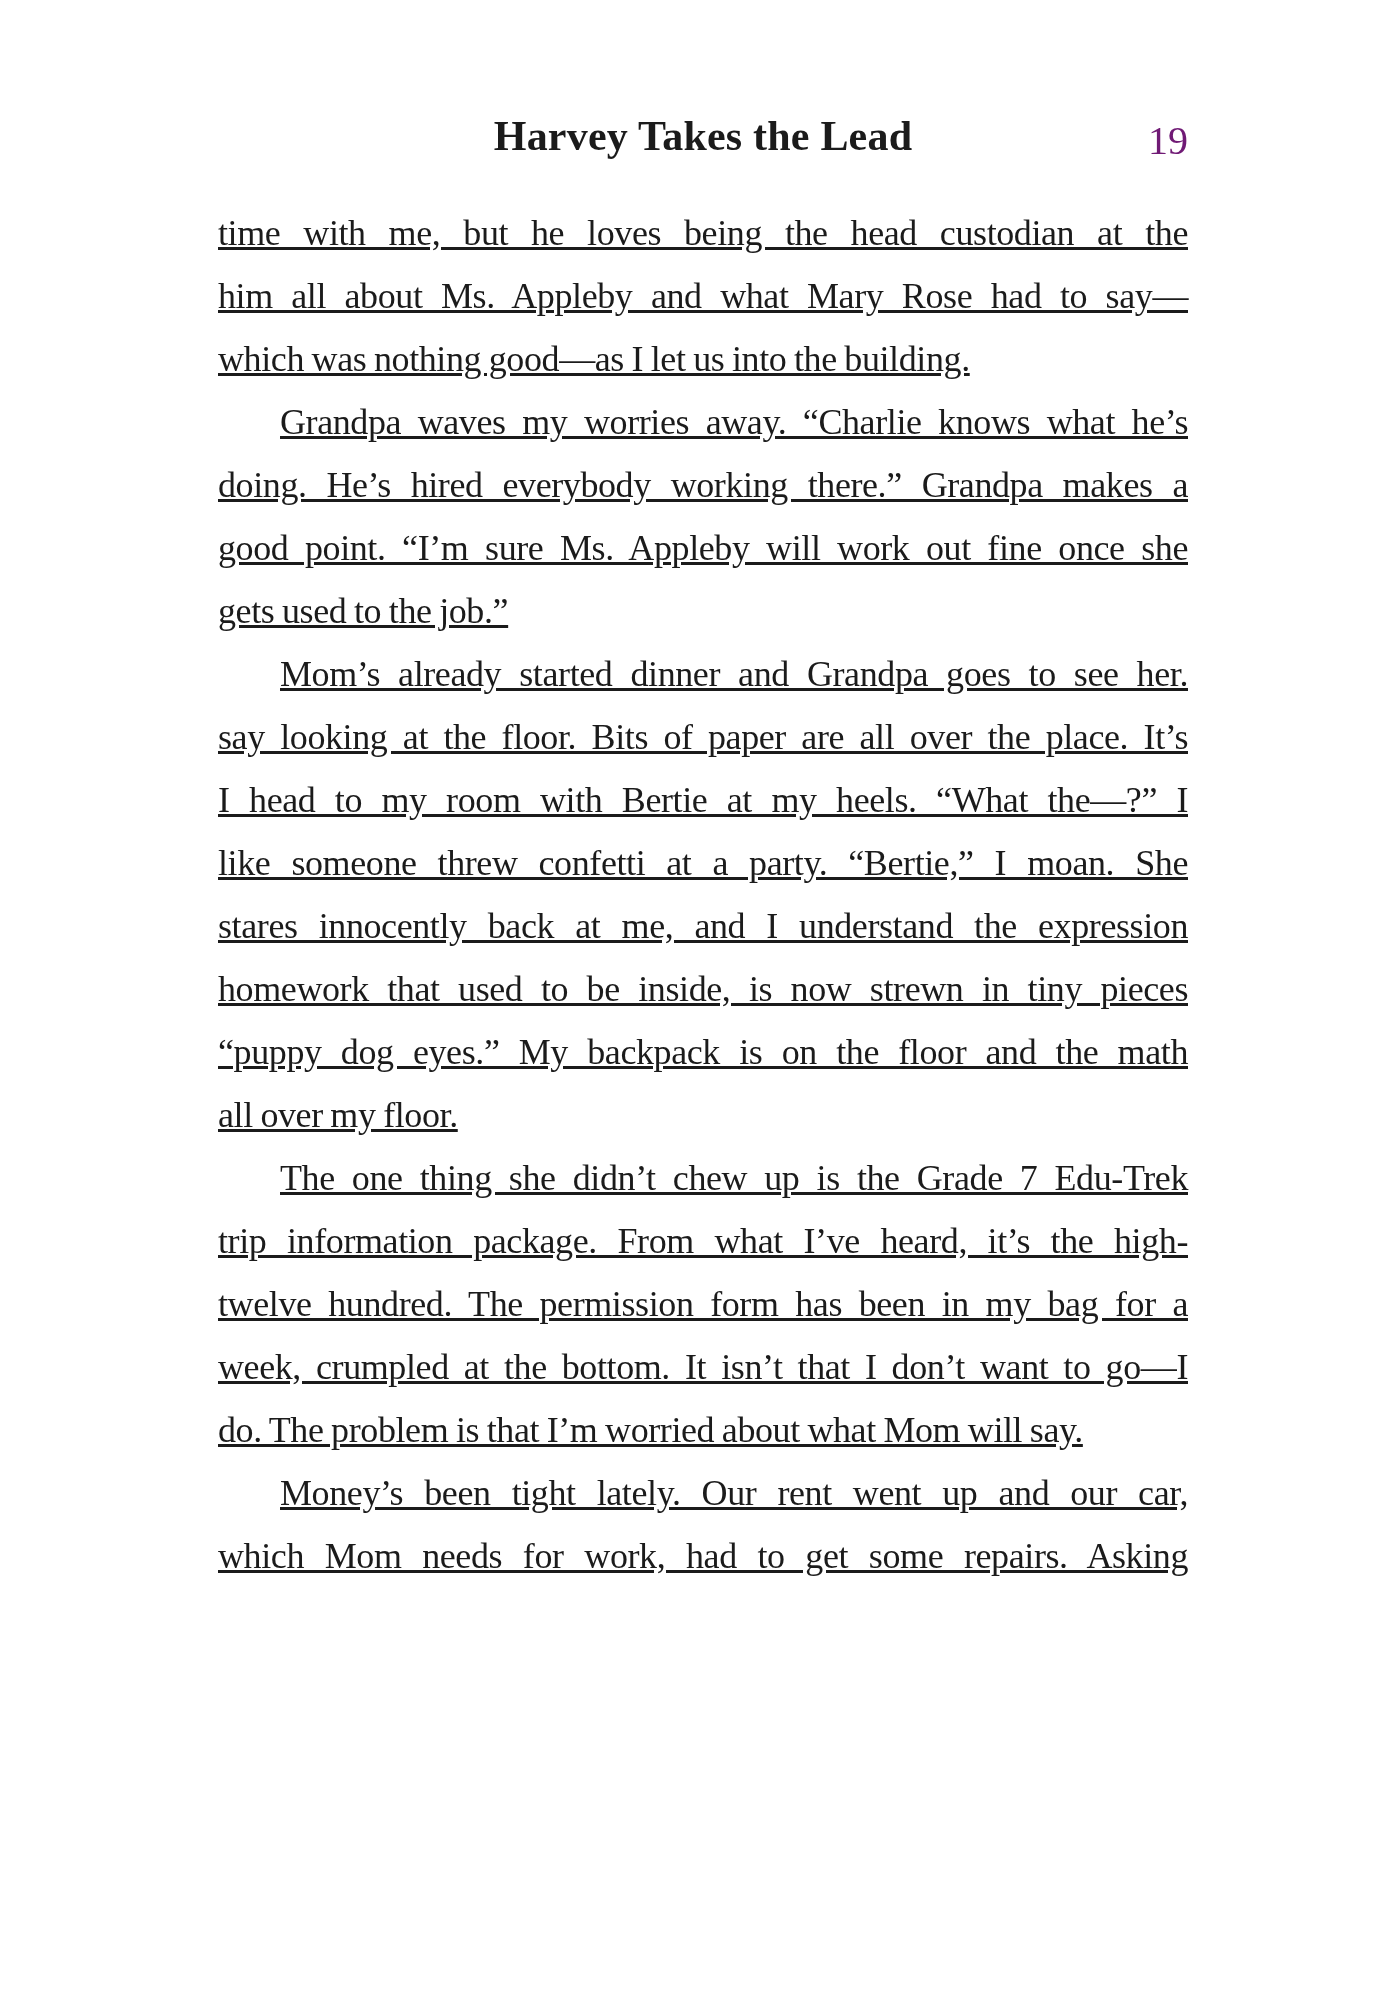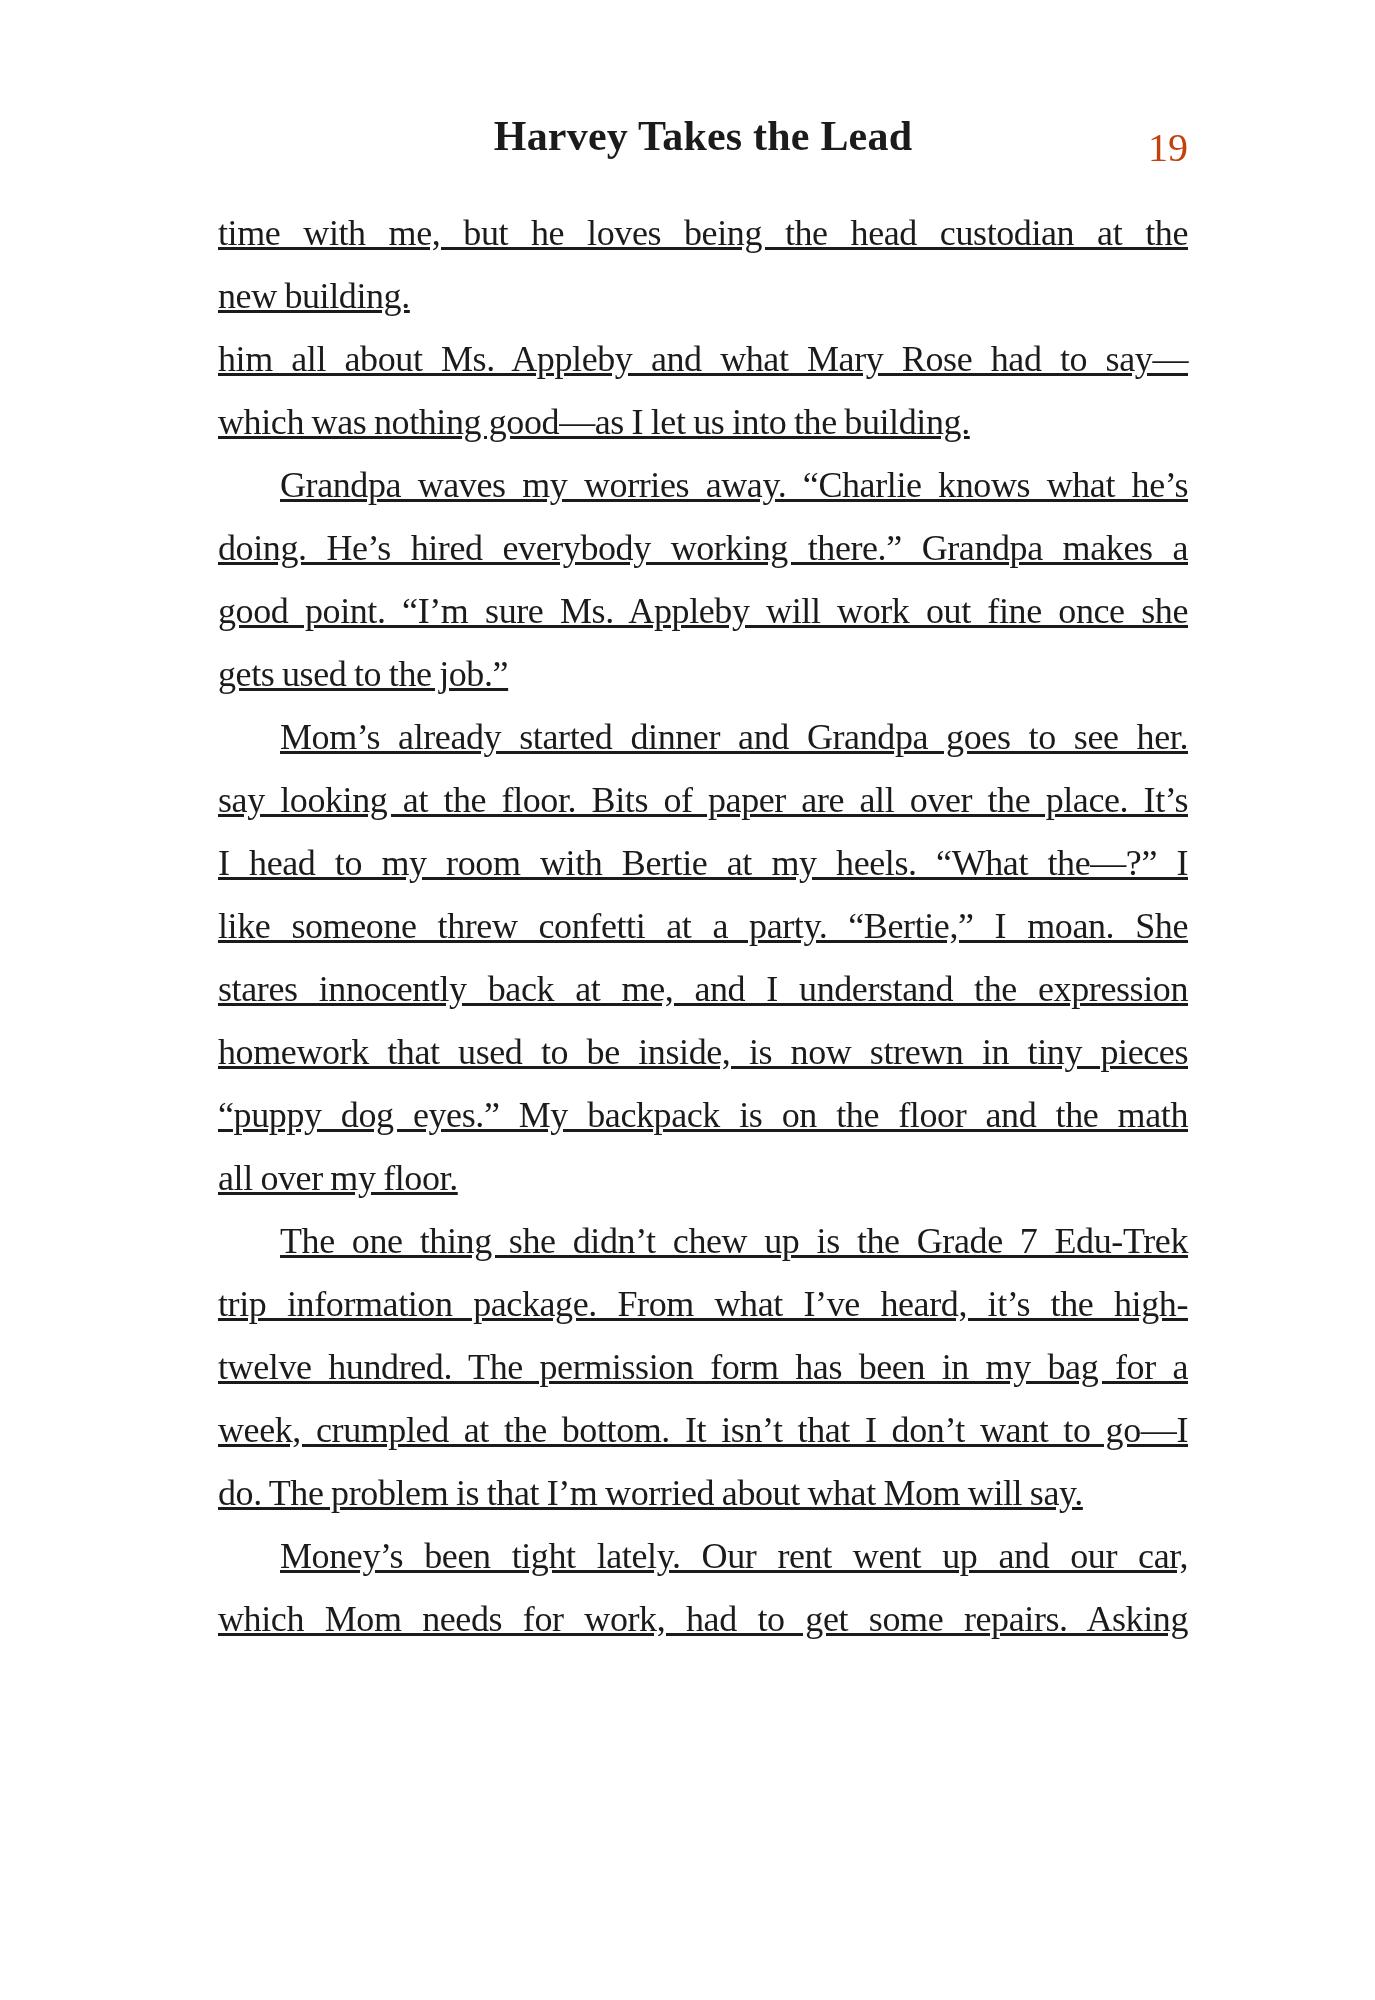--- a/index.html
+++ b/index.html
@@ -31,26 +31,26 @@
   }
   .chapter-title {
     font-size: 42px;
     font-weight: bold;
     letter-spacing: 0.2px;
     color: #1b1b1b;
   }
   .page-number {
     position: absolute;
     right: 0;
-    top: 12px;
+    top: 5px;
     height: 52px;
     line-height: 52px;
     font-size: 40px;
     font-weight: normal;
-    color: #c2410c;
+    color: #701a75;
   }
   .body-text {
     position: absolute;
     left: 218px;
     top: 202px;
     width: 970px;
     font-size: 36px;
     line-height: 63px;
     letter-spacing: -0.4px;
     word-spacing: -1px;
@@ -70,21 +70,20 @@
 </head>
 <body>
 
 <div class="page" style="background: rgb(255, 255, 255); color: rgb(27, 27, 27);">
   <div class="running-header">
     <span class="chapter-title">Harvey Takes the Lead</span>
     <span class="page-number">19</span>
   </div>
   <div class="body-text">
       <div class="text-line">time with me, but he loves being the head custodian at the</div>
-      <div class="text-line para-end">new building.</div>
       <div class="text-line">him all about Ms. Appleby and what Mary Rose had to say—</div>
       <div class="text-line para-end">which was nothing good—as I let us into the building.</div>
       <div class="text-line" style="padding-left: 62px;">Grandpa waves my worries away. “Charlie knows what he’s</div>
       <div class="text-line">doing. He’s hired everybody working there.” Grandpa makes a</div>
       <div class="text-line">good point. “I’m sure Ms. Appleby will work out fine once she</div>
       <div class="text-line para-end">gets used to the job.”</div>
       <div class="text-line" style="padding-left: 62px;">Mom’s already started dinner and Grandpa goes to see her.</div>
       <div class="text-line">say looking at the floor. Bits of paper are all over the place. It’s</div>
       <div class="text-line">I head to my room with Bertie at my heels. “What the—?” I</div>
       <div class="text-line">like someone threw confetti at a party. “Bertie,” I moan. She</div>

